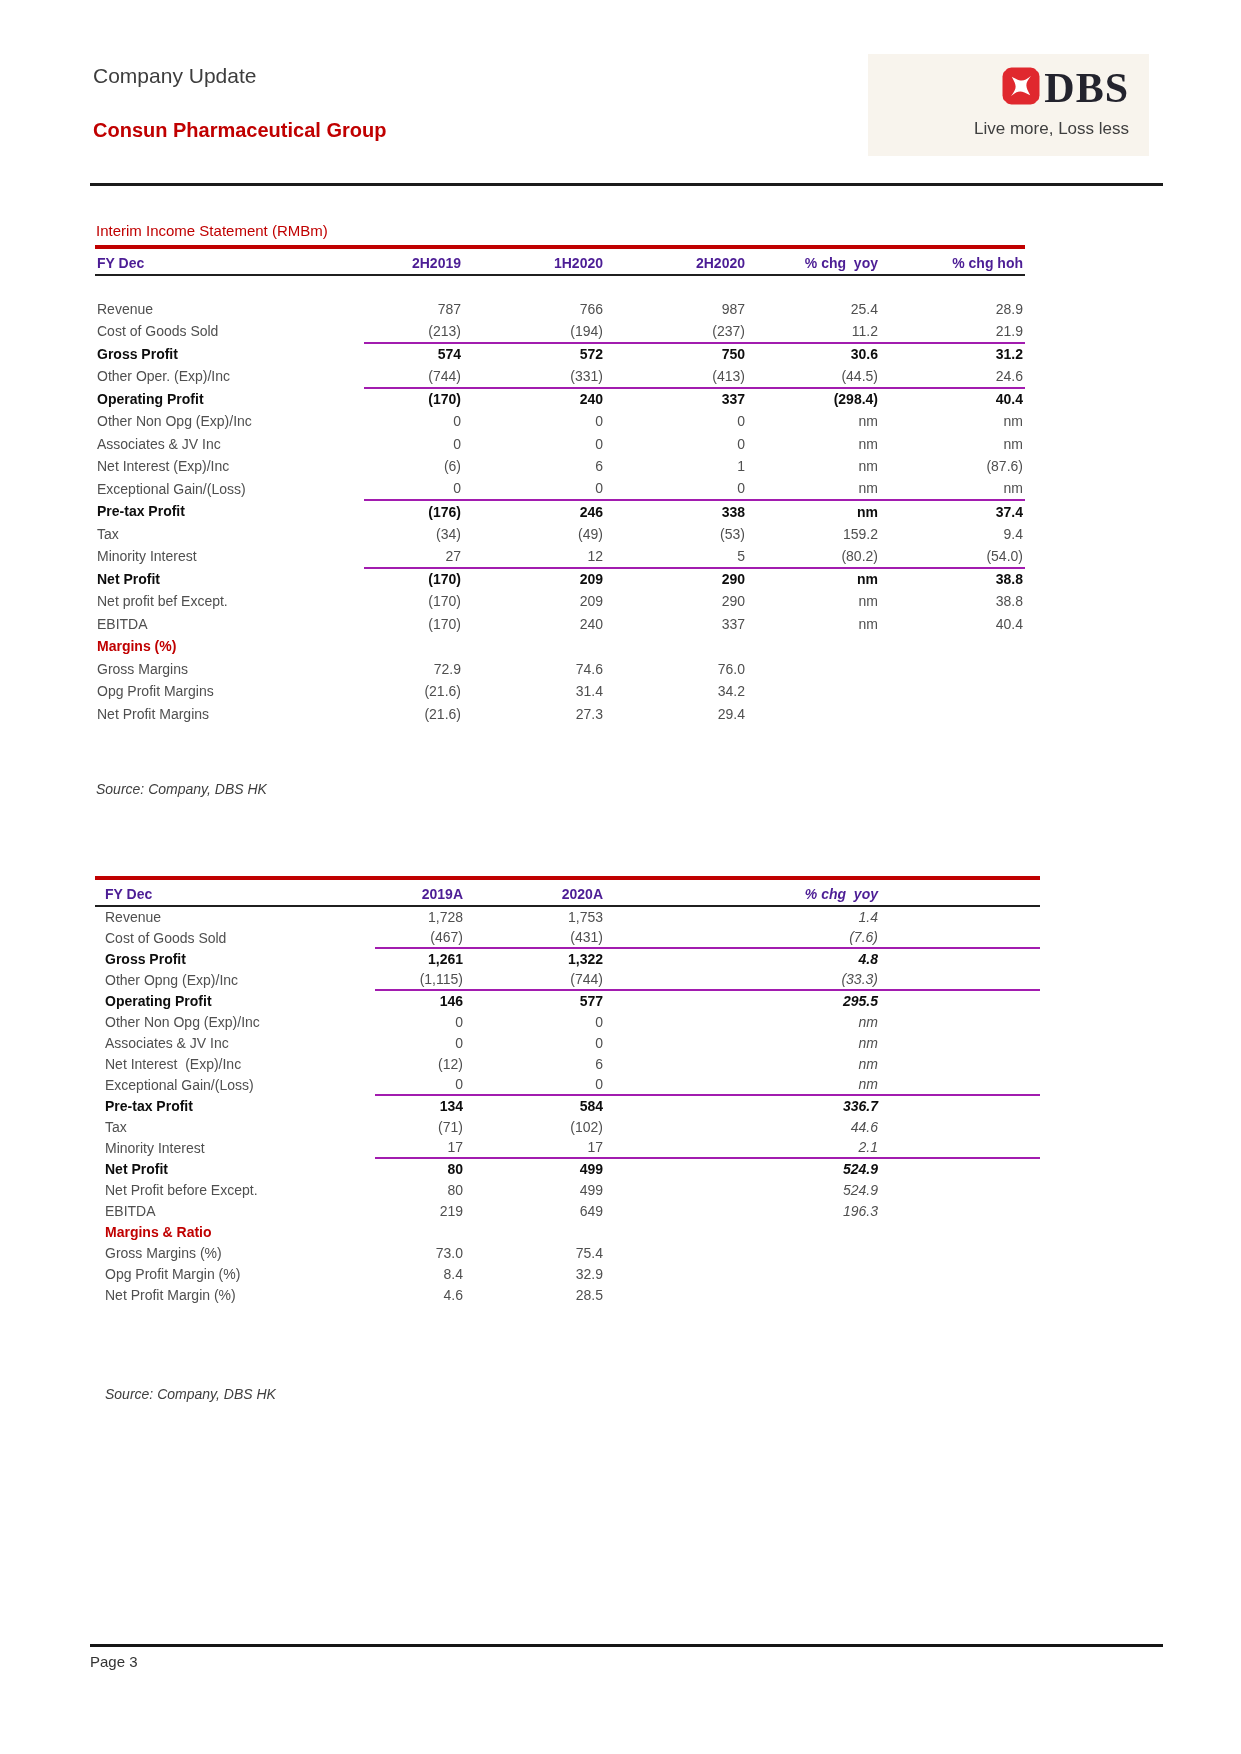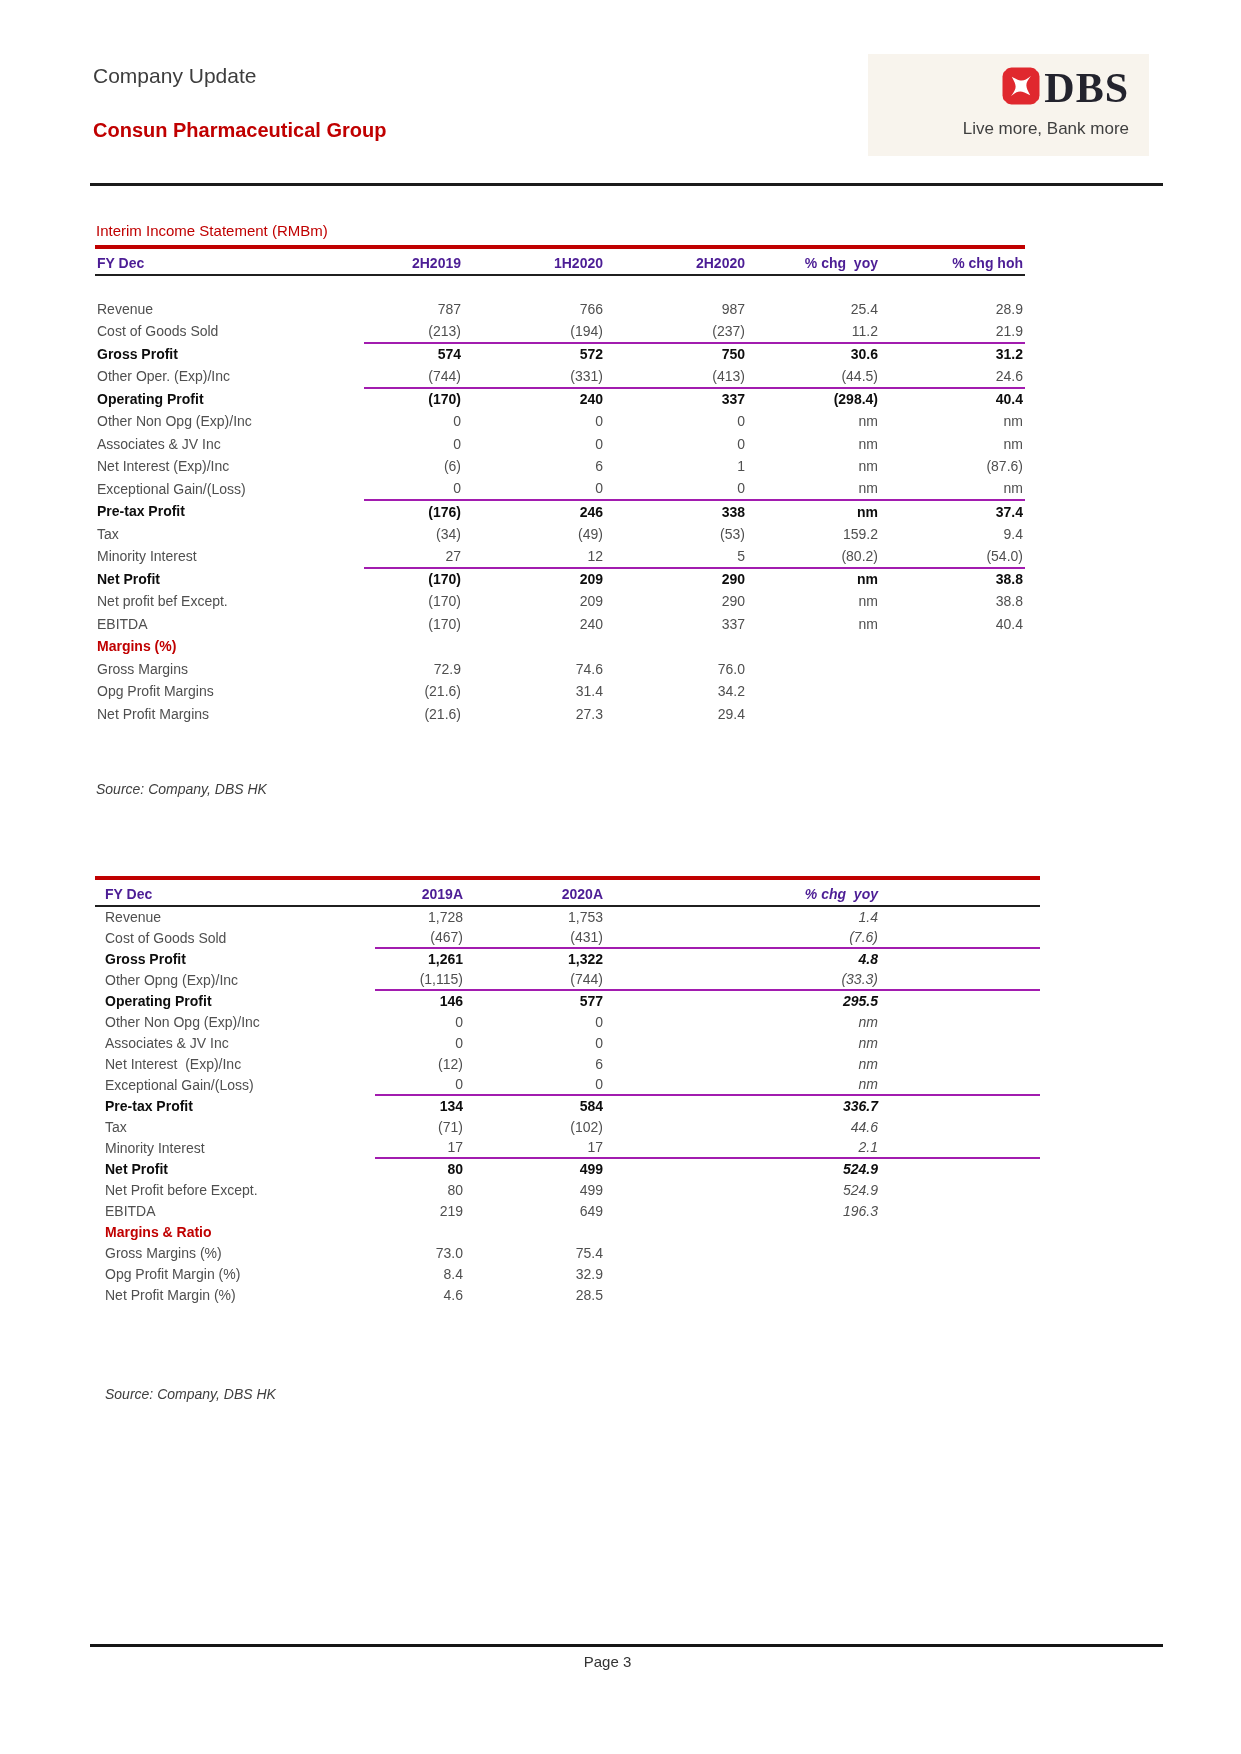--- a/index.html
+++ b/index.html
@@ -59,21 +59,21 @@
   .stmt-table td.em, .stmt-table th.em { font-style:italic; }
   .stmt-table tr.gap { height:19px; }
   .stmt-table tr.gap td { border:none; }
 
   .source { position:absolute; font-size:14px; font-style:italic; color:#3e3e3e; }
   #src0 { left:96px; top:781px; }
   #src1 { left:105px; top:1386px; }
 
   
   .footer-rule { position:absolute; left:90px; top:1644px; width:1073px; height:3px; background:#151515; }
-  .page-number { position:absolute; left:90px; top:1653px; width:1035px; text-align:center; font-size:15px; color:#333333; }
+  .page-number { position:absolute; left:90px; top:1653px; width:1035px; text-align:left; font-size:15px; color:#333333; }
 </style>
 </head>
 <body>
 
 <div class="page">
 
   <header>
     <div class="eyebrow">Company Update</div>
 
     <div class="brand-panel">
@@ -83,21 +83,21 @@
             <rect x="1.5" y="1.5" width="37" height="37" rx="9" fill="#E0282E"></rect>
             <circle cx="0" cy="0" r="6.5" fill="#F8F4ED"></circle>
             <circle cx="40" cy="0" r="6.5" fill="#F8F4ED"></circle>
             <circle cx="0" cy="40" r="6.5" fill="#F8F4ED"></circle>
             <circle cx="40" cy="40" r="6.5" fill="#F8F4ED"></circle>
             <path transform="rotate(45 20 20)" fill="#ffffff" d="M20 6 C21.3 15.5 22.5 17 33 20 C22.5 23 21.3 24.5 20 34 C18.7 24.5 17.5 23 7 20 C17.5 17 18.7 15.5 20 6 Z"></path>
           </svg>
         </span>
         <span class="logo-text">DBS</span>
       </div>
-      <div class="tagline">Live more, Bank more</div>
+      <div class="tagline">Live more, Loss less</div>
     </div>
 
     <h1 class="company-title">Consun Pharmaceutical Group</h1>
     <div class="header-rule"></div>
   </header>
 
   <section class="stmt" id="sec0">
     <h2 class="stmt-title">Interim Income Statement (RMBm)</h2>
     <div class="red-rule"></div>
     <table class="stmt-table">

